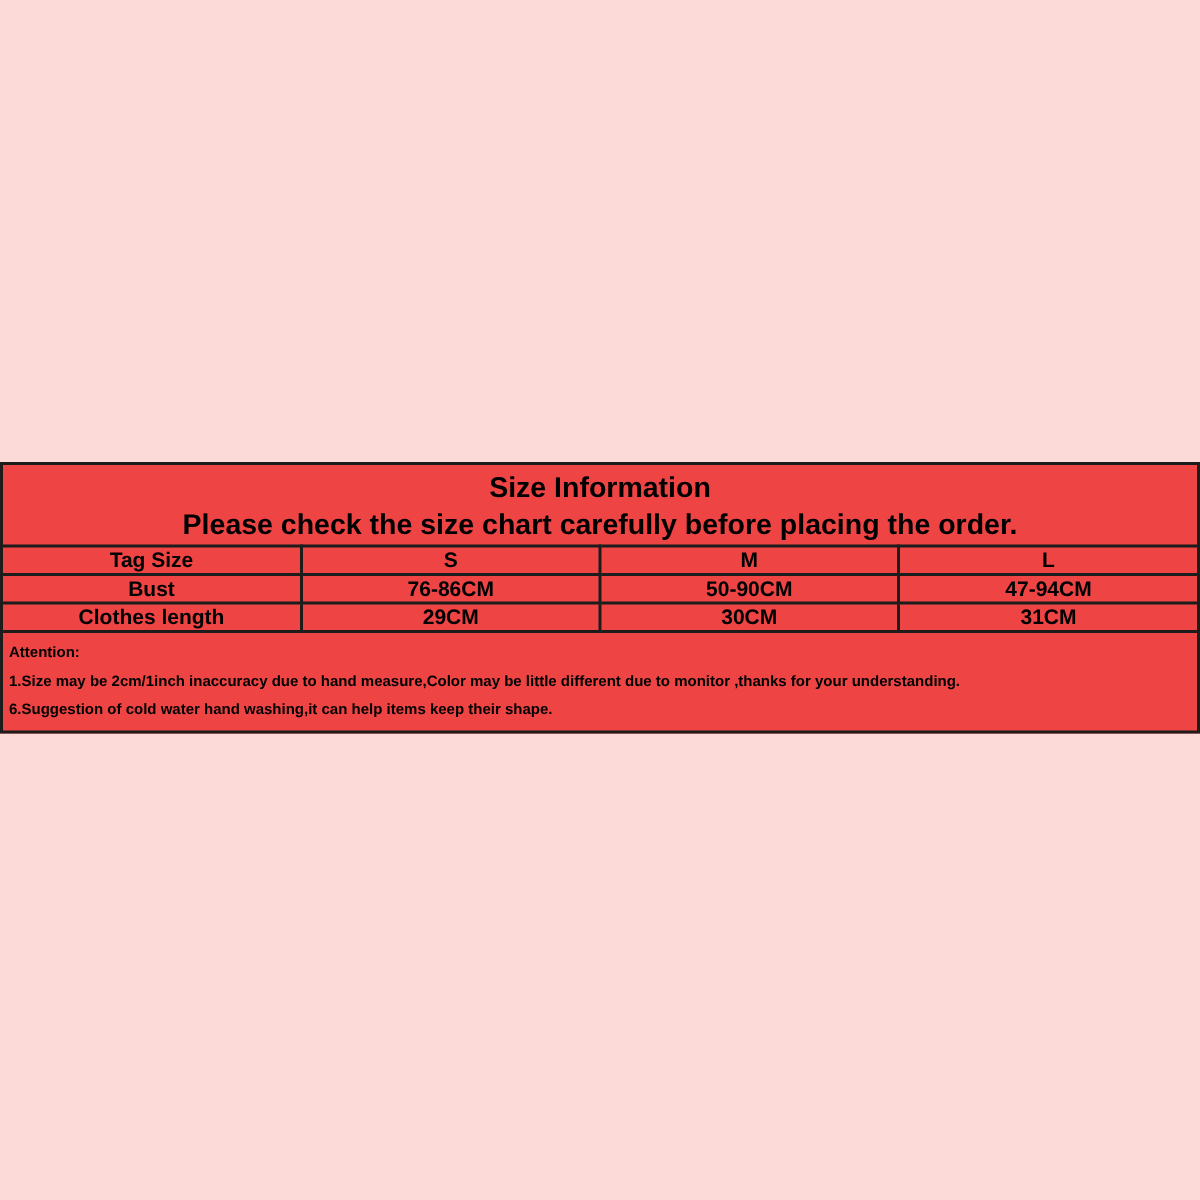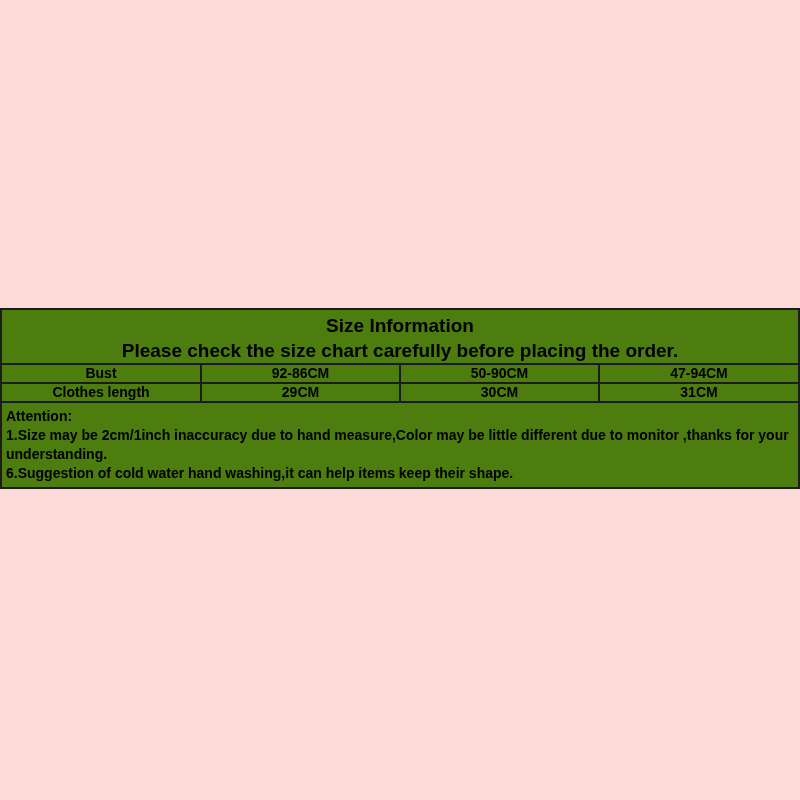--- a/index.html
+++ b/index.html
@@ -14,21 +14,21 @@
     font-family: "Liberation Sans", sans-serif;
     color: #000;
   }
   .size-panel {
     position: absolute;
     top: 308px;
     left: 0;
     width: 800px;
     box-sizing: border-box;
     border: 2px solid #1c1c1c;
-    background: #4d7c0f;
+    background: #ef4444;
   }
   .panel-header {
     text-align: center;
     padding-top: 3px;
   }
   .panel-title,
   .panel-subtitle {
     font-size: 19px;
     font-weight: bold;
     line-height: 25px;
@@ -47,41 +47,47 @@
     font-size: 14px;
     line-height: 15px;
     height: 15px;
     padding: 1px 0;
     overflow: hidden;
   }
   table.size-table td:first-child { border-left: none; }
   table.size-table td:last-child  { border-right: none; }
   .attention {
     padding: 4px 4px 4px 4px;
-    font-size: 14px;
+    font-size: 10px;
     font-weight: bold;
     line-height: 19px;
   }
   .attention-note { margin: 0; }
 </style>
 </head>
 <body>
 
 <div class="size-panel">
 
   <div class="panel-header">
     <div class="panel-title">Size Information</div>
     <div class="panel-subtitle">Please check the size chart carefully before placing the order.</div>
   </div>
 
   <table class="size-table">
     <tbody>
       <tr>
+        <td>Tag Size</td>
+        <td>S</td>
+        <td>M</td>
+        <td>L</td>
+      </tr>
+      <tr>
         <td>Bust</td>
-        <td>92-86CM</td>
+        <td>76-86CM</td>
         <td>50-90CM</td>
         <td>47-94CM</td>
       </tr>
       <tr>
         <td>Clothes length</td>
         <td>29CM</td>
         <td>30CM</td>
         <td>31CM</td>
       </tr>
     </tbody>

